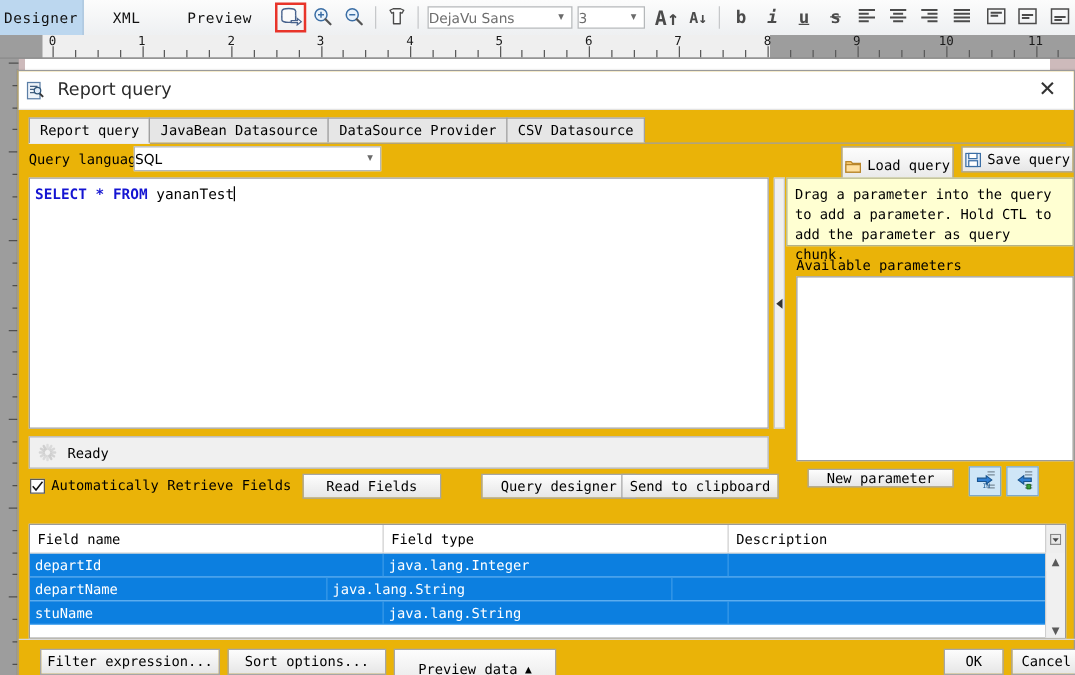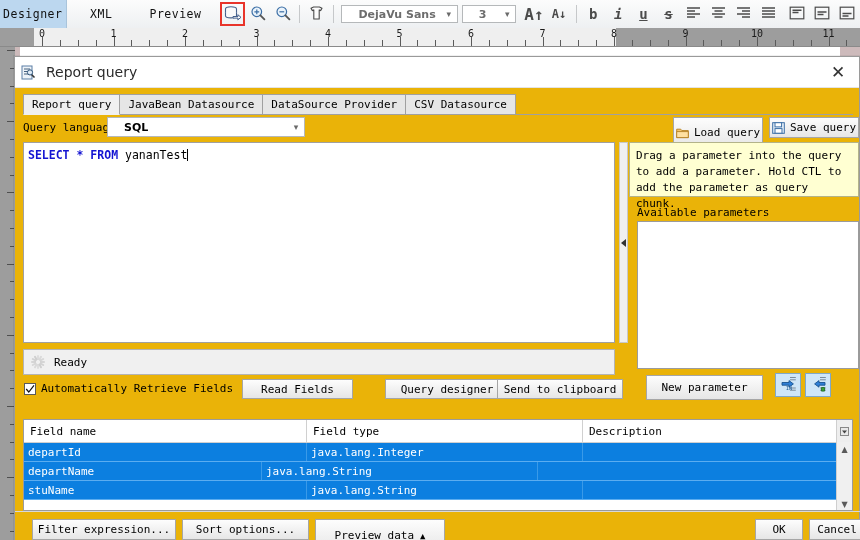--- a/index.html
+++ b/index.html
@@ -33,21 +33,21 @@
     width:24px; height:22px; display:flex; align-items:center; justify-content:center;
     margin:0 1px; position:relative;
   }
   .tb-btn.boxed { outline:2px solid #e8342a; outline-offset:-1px; }
   .tb-txt {
     font-family:"DejaVu Sans Mono", monospace; font-weight:bold; font-size:14px; color:#4b4b4b;
   }
   .combo {
     height:18px; border:1px solid #b5b8ba; background:#fff;
     display:flex; align-items:center; font-size:11px; color:#6d6d6d;
-    padding-left:16px; box-sizing:border-box;font-weight:bold;
+    padding-left:0; box-sizing:border-box;
   }
   .combo .cv { flex:1; font-family:"DejaVu Sans", sans-serif; }
   .combo .carrow { width:16px; text-align:center; color:#6a6a6a; font-size:9px; }
 
   
   .ruler {
     position:absolute; left:0; top:28px; width:860px; height:18px;
     background:#9d9d9d; border-bottom:1px solid #8a8a8a;
     overflow:hidden;
   }
@@ -537,21 +537,21 @@
       <span class="tri-l"></span>
     </div>
 
     <div class="hintbox" style="left:614px;top:85px;width:230px;height:55px;">
       <span>Drag a parameter into the query to add a parameter. Hold CTL to add the parameter as query chunk.</span>
     </div>
 
     <span class="lbl" style="position:absolute;left:622px;top:149px;">Available parameters</span>
     <div class="listbox" style="left:622px;top:164px;width:222px;height:148px;"></div>
 
-    <div class="btn" style="position:absolute;left:631px;top:318px;width:117px;height:25px;">
+    <div class="btn" style="position:absolute;left:631px;top:318px;width:117px;height:15px;">
       <span>New parameter</span>
     </div>
     <div class="btn" style="position:absolute;left:760px;top:316px;width:26px;height:24px;background:#cfe6f7;border-color:#7ea8c8;">
       <span>
         <svg width="17" height="16" viewBox="0 0 17 16">
           <g stroke="#7a8b99" stroke-width="1">
               <path d="M10 1.5h5.8M10 3.8h5.8M10 12h5.8M10 14.2h5.8"></path>
             </g>
           <path d="M2 6.5h7V4.6l4.4 3.3L9 11.2V9.2H2z" fill="#2f7fd6" stroke="#18548f" stroke-width="0.9"></path>
           <text x="6" y="14" font-size="5" fill="#16548f" font-family="DejaVu Sans Mono, monospace">IN</text>

